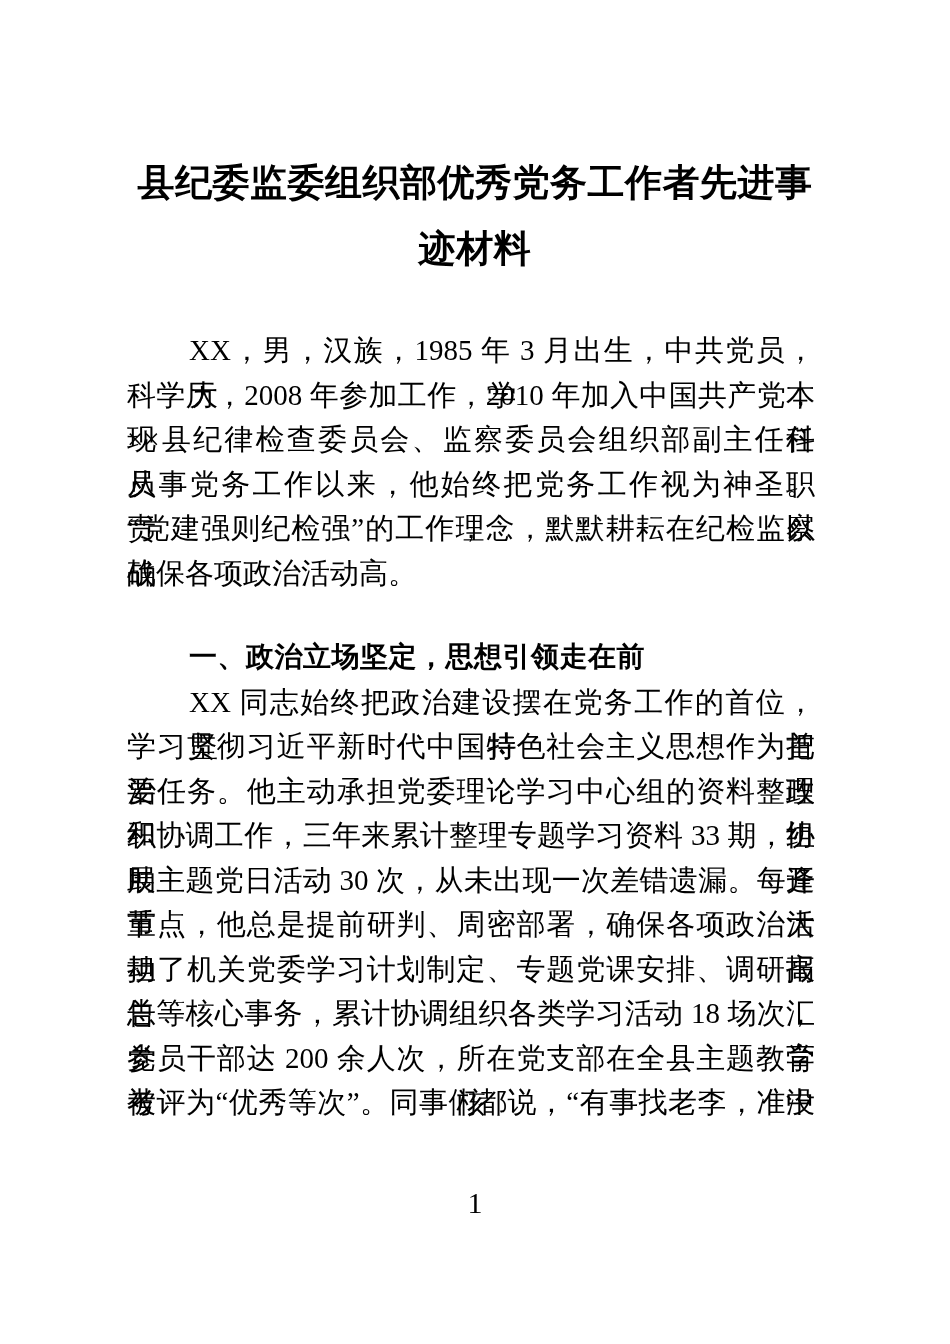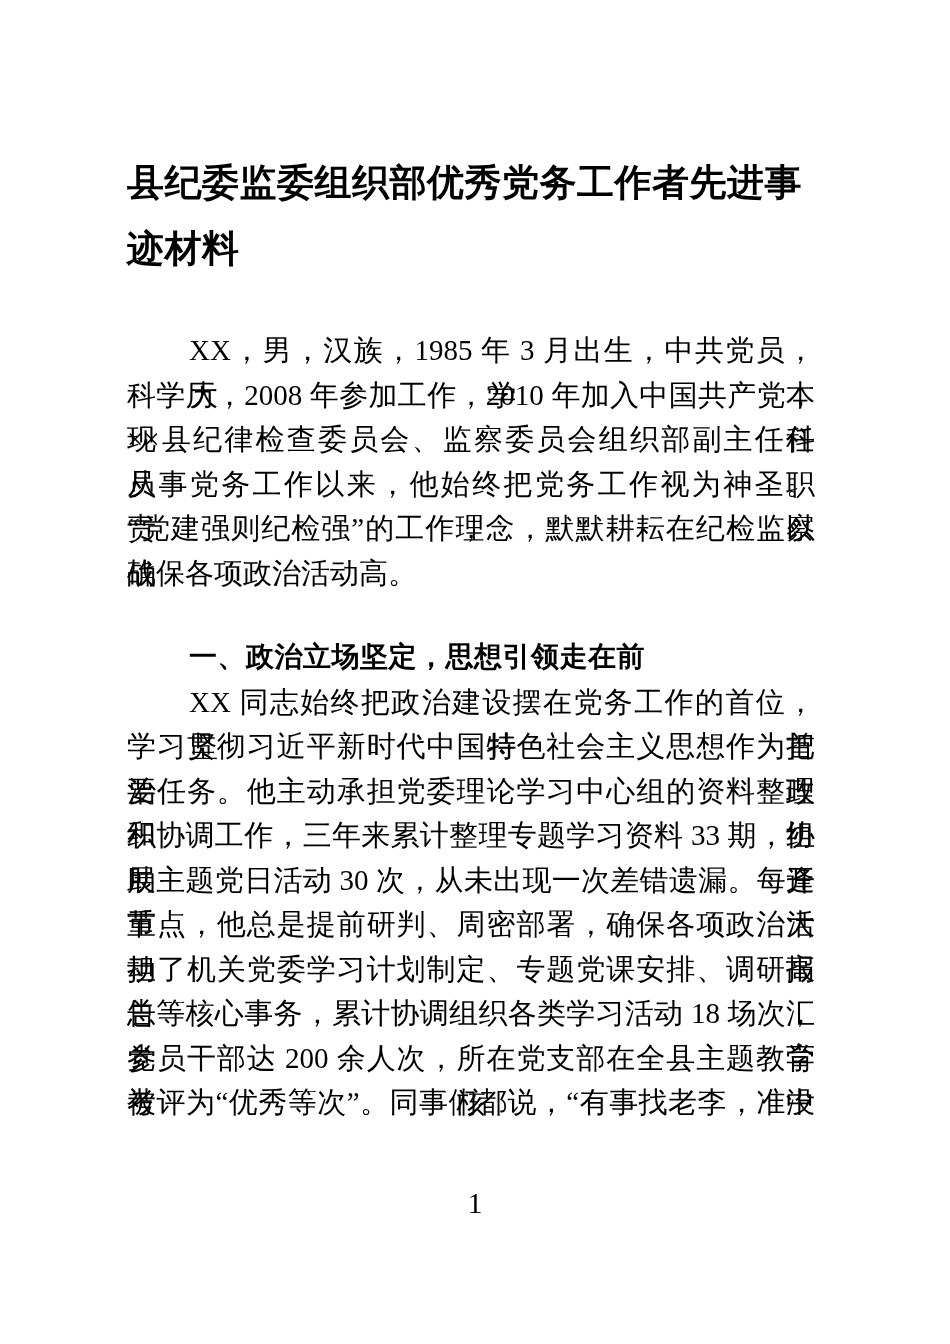--- a/index.html
+++ b/index.html
@@ -14,21 +14,21 @@
     background: #ffffff;
     color: #000000;
     overflow: hidden;
     font-family: "Liberation Serif", "DejaVu Serif", serif;
   }
   .doc-title {
     position: absolute;
     top: 150px;
     left: 127px;
     width: 696px;
-    text-align: left;
+    text-align: center;
     font-family: "Liberation Serif", "DejaVu Serif", serif;
     font-weight: bold;
     font-size: 37px;
     line-height: 66px;
     letter-spacing: 0.5px;
   }
   .doc-body {
     position: absolute;
     top: 328px;
     left: 127px;

